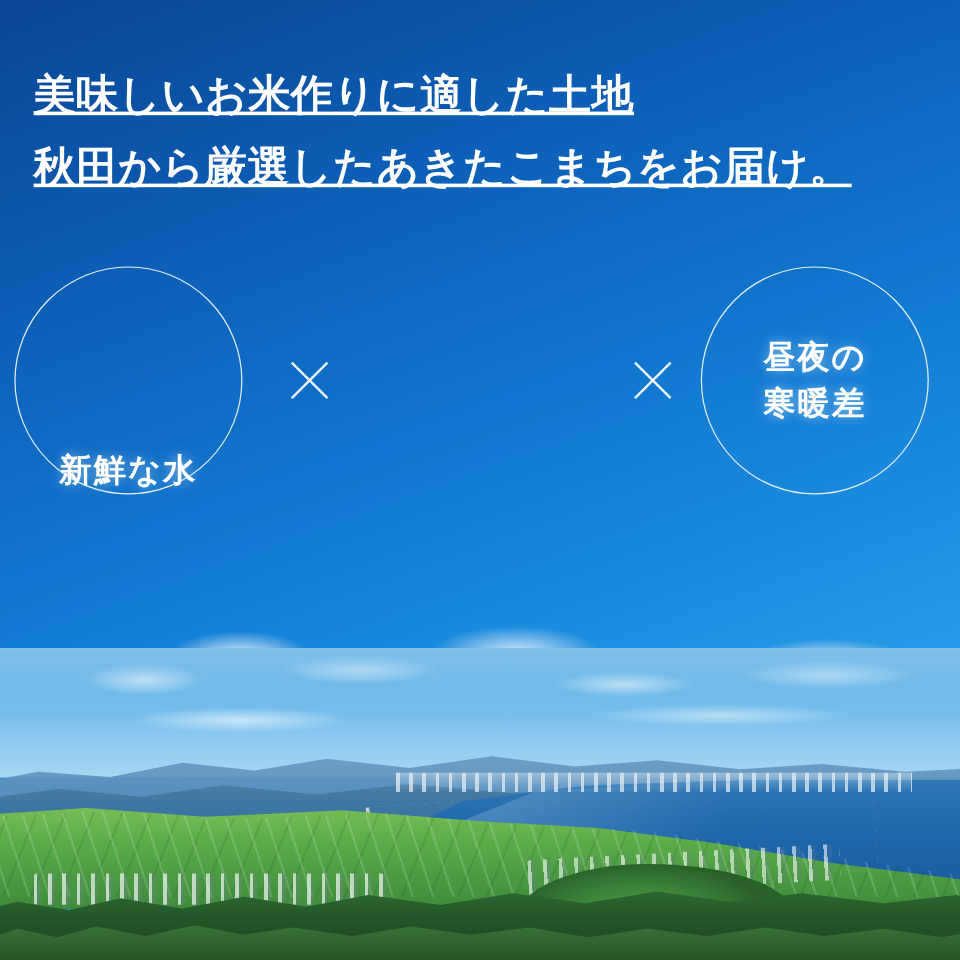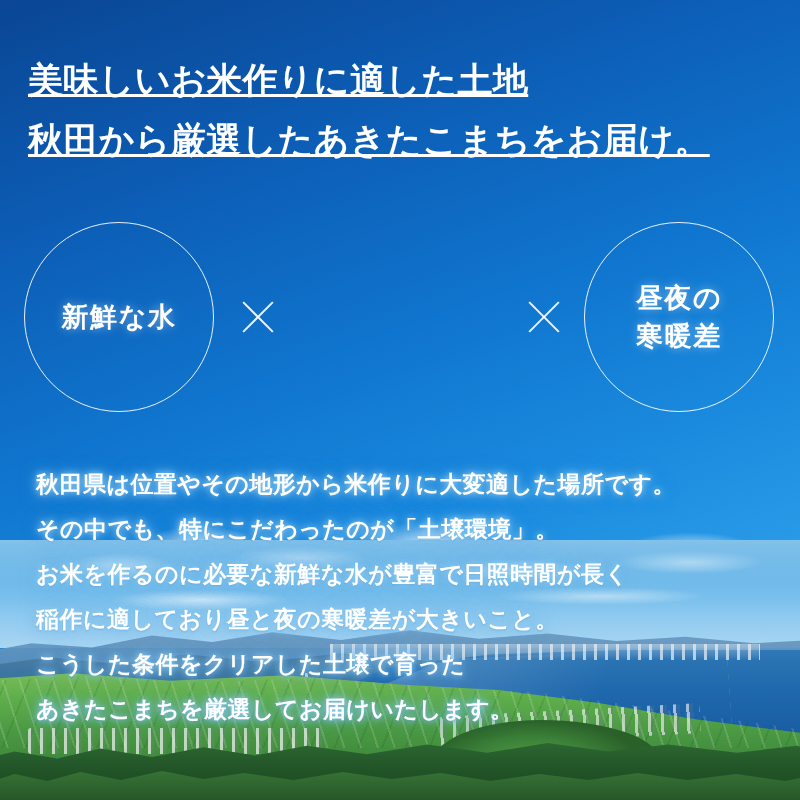--- a/index.html
+++ b/index.html
@@ -157,21 +157,21 @@
     position:absolute;top:0;width:190px;height:190px;border-radius:50%;
     border:1.5px solid rgba(255,255,255,.9);
     box-sizing:border-box;
     display:flex;align-items:center;justify-content:center;
   }
   .circle .clabel{
     color:#fff;font-size:27px;font-weight:700;line-height:38px;text-align:center;
     letter-spacing:.06em;
     text-shadow:0 0 10px rgba(255,255,255,.45);
   }
-  #circle-1{left:24px;}
+  #circle-1{left:12px;align-items:flex-end;}
   #circle-2{left:310px;}
   #circle-3{left:584px;}
   .xsep{
     position:absolute;top:74px;width:42px;height:42px;
   }
   .xsep::before,.xsep::after{
     content:"";position:absolute;left:0;top:20px;width:42px;height:2px;
     background:rgba(255,255,255,.92);
   }
   .xsep::before{transform:rotate(45deg);}
@@ -228,22 +228,14 @@
     <div class="farmland"></div>
     <div class="fields"></div>
     <div class="town"></div>
     <div class="town2"></div>
     <div class="bush"></div>
     <div class="forest"></div>
     <div class="grass"></div>
     <div class="haze"></div>
   </div>
 
-  <div id="body-copy">
-    <span class="bl">秋田県は位置やその地形から米作りに大変適した場所です。</span>
-    <span class="bl">その中でも、特にこだわったのが「土壌環境」。</span>
-    <span class="bl">お米を作るのに必要な新鮮な水が豊富で日照時間が長く</span>
-    <span class="bl">稲作に適しており昼と夜の寒暖差が大きいこと。</span>
-    <span class="bl">こうした条件をクリアした土壌で育った</span>
-    <span class="bl">あきたこまちを厳選してお届けいたします。</span>
-  </div>
 
 </div>
 
 </body></html>

